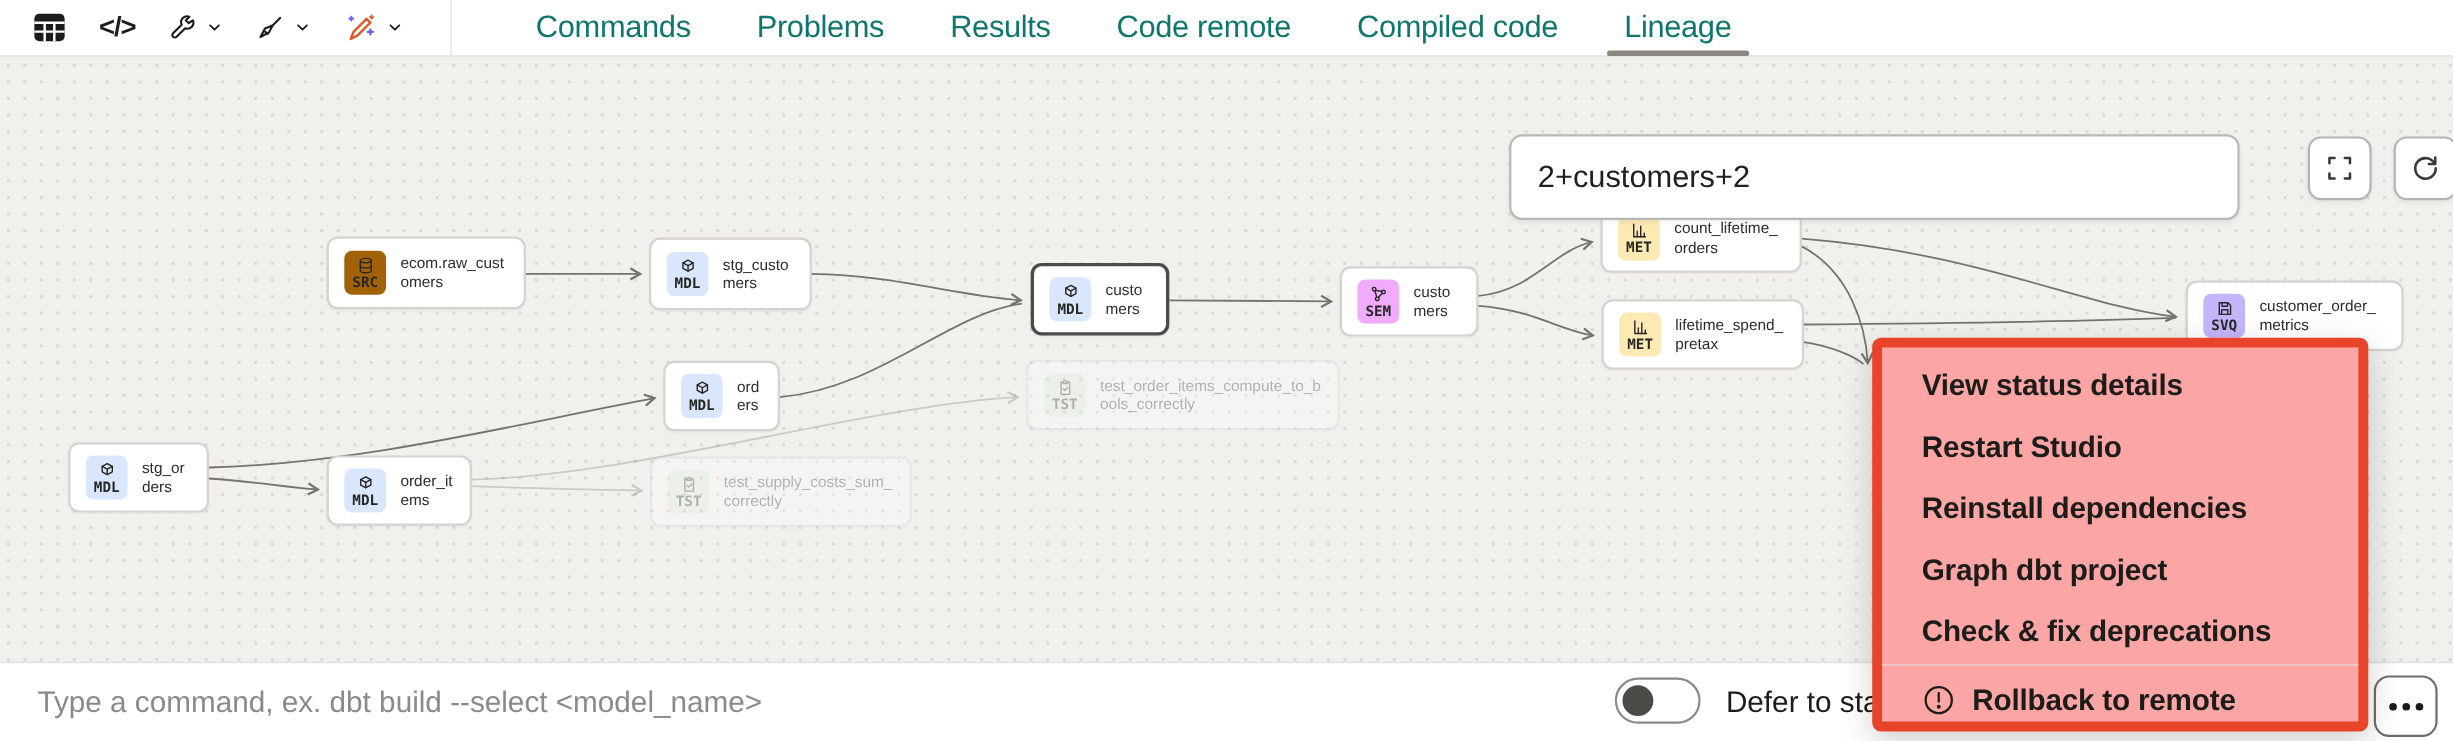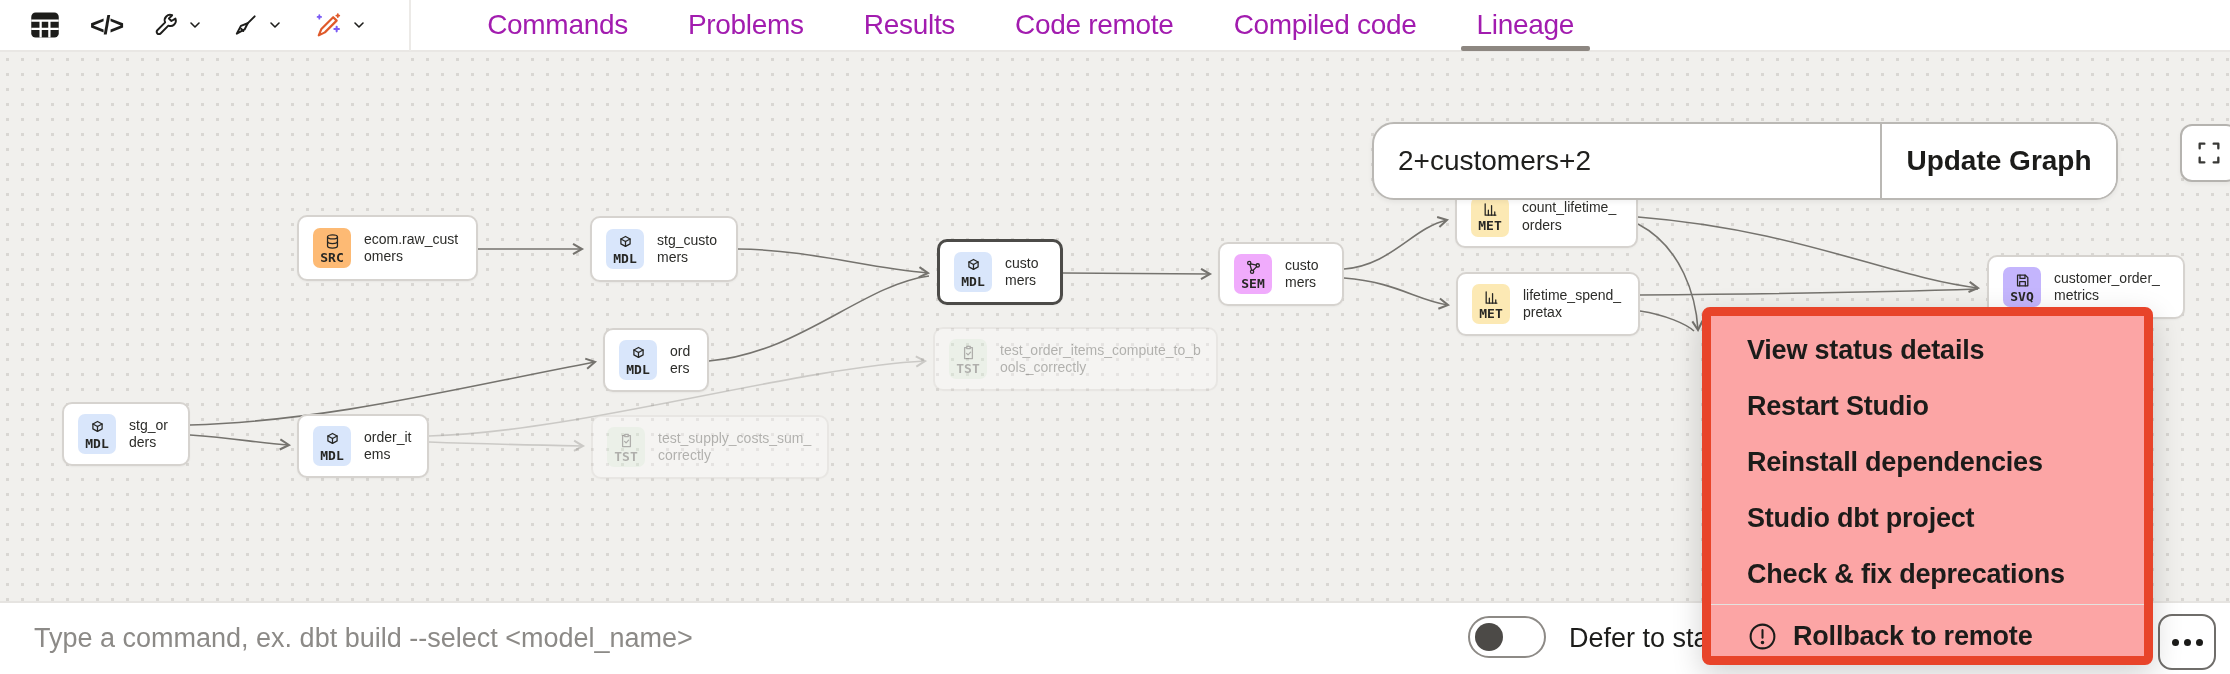--- a/index.html
+++ b/index.html
@@ -9,21 +9,21 @@
   
   .toolbar { position:absolute; top:0; left:0; width:2230px; height:52px; background:#fff;
              border-bottom:2px solid #e9e7e4; display:flex; align-items:center; z-index:30; }
   .tool-icons { display:flex; align-items:center; height:52px; padding-left:30px; }
   .tool-btn { display:flex; align-items:center; gap:8px; margin-right:30px; cursor:pointer; color:#1d1d1b; }
   .tool-btn svg { display:block; }
   .code-glyph { font-size:25px; font-weight:600; letter-spacing:-1px; color:#1d1d1b; }
   .tb-divider { width:2px; height:52px; background:#eceae7; margin-left:12px; }
   .tabs { display:flex; align-items:stretch; height:52px; margin-left:46px; }
   .tab { position:relative; display:flex; align-items:center; padding:0 30px; font-size:28px;
-         letter-spacing:-0.3px; color:#a21caf; font-weight:500; cursor:pointer; }
+         letter-spacing:-0.3px; color:#0f766e; font-weight:500; cursor:pointer; }
   .tab.active::after { content:""; position:absolute; left:14px; right:14px; bottom:0; height:5px;
                        background:#8d8781; border-radius:2px; }
 
   
   .canvas { position:absolute; top:52px; left:0; width:2230px; height:549px; background:#f1f0ed;
             background-image:radial-gradient(circle, #d9d7d3 1.6px, transparent 1.7px);
             background-size:15px 15px; overflow:hidden; }
   svg.edges { position:absolute; top:0; left:0; z-index:1; }
   .edge { fill:none; stroke:#75736e; stroke-width:1.6; }
   .edge.faded { opacity:0.3; }
@@ -34,22 +34,22 @@
   .node.selected { border:3px solid #4c4b48; }
   .node.faded { opacity:0.32; }
   .badge { flex:0 0 auto; width:38px; height:40px; border-radius:7px; display:flex; flex-direction:column;
            align-items:center; justify-content:center; gap:1px; color:#272724; }
   .badge svg { display:block; }
   .badge .btxt { font-family:"DejaVu Sans Mono", monospace; font-size:13px; font-weight:600; line-height:1; }
   .nlabel { font-size:14px; font-weight:500; color:#2c2c29; line-height:1.25; word-break:break-all; }
 
   
   .graph-controls { position:absolute; top:70px; left:1372px; z-index:10; display:flex; align-items:flex-start; }
-  .combo { display:flex; width:746px; height:78px; background:#fff; border:2px solid #bab8b4;
-           border-radius:22px; overflow:hidden; box-shadow:0 2px 5px rgba(0,0,0,0.06); }
+  .combo { display:flex; width:664px; height:78px; background:#fff; border:2px solid #bab8b4;
+           border-radius:12px; overflow:hidden; box-shadow:0 2px 5px rgba(0,0,0,0.06); }
   .combo input { flex:1 1 auto; min-width:0; border:none; outline:none; font-family:"Liberation Sans",sans-serif;
                  font-size:28px; color:#20201e; padding:0 0 0 24px; background:transparent; }
   .combo .update { flex:0 0 auto; width:236px; border:none; border-left:2px solid #bab8b4; background:#fff;
                    font-family:"Liberation Sans",sans-serif; font-size:28px; font-weight:600; color:#1c1c1a; cursor:pointer; }
   .sq-btn { width:58px; height:58px; margin-top:2px; background:#fff; border:2px solid #b5b3af; border-radius:12px;
             display:flex; align-items:center; justify-content:center; cursor:pointer; color:#393936;
             box-shadow:0 2px 4px rgba(0,0,0,0.05); }
   .sq-btn.fs { margin-left:62px; }
   .sq-btn.rf { margin-left:20px; }
 
@@ -166,21 +166,21 @@
         <path d="M1640 243 C1770 242 1892 240 1978 237" class="edge"></path>
         <path d="M1638 172 C1682 195 1696 245 1698 278" class="edge" marker-end="url(#arrow)"></path>
         <path d="M1640 259 C1666 263 1686 272 1694 279" class="edge"></path>
         <path d="M190 383 C235 386 258 391 289 393" class="edge" marker-end="url(#arrow)"></path>
         <path d="M190 373 C330 369 462 335 595 310" class="edge" marker-end="url(#arrow)"></path>
         <path d="M429 390 C482 392 530 393 583 394" class="edge faded" marker-end="url(#arrow)"></path>
         <path d="M429 384 C580 380 792 316 925 309" class="edge faded" marker-end="url(#arrow)"></path>
       </svg>
     <div id="nodes">
         <div class="node" style="left: 297px; top: 163px; width: 181px; height: 66px;">
-          <div class="badge" style="background:#fdba74">
+          <div class="badge" style="background:#a16207">
        <span>
               <svg width="17" height="17" viewBox="0 0 24 24" fill="none" stroke="currentColor" stroke-width="1.8" stroke-linecap="round" stroke-linejoin="round">
                 <ellipse cx="12" cy="5.5" rx="7" ry="2.8"></ellipse>
                 <path d="M5 5.5v12.8c0 1.6 3.1 2.9 7 2.9s7-1.3 7-2.9V5.5"></path>
                 <path d="M5 12c0 1.6 3.1 2.9 7 2.9s7-1.3 7-2.9"></path>
               </svg>
             </span>
        <span class="btxt">SRC</span>
      </div>
      <div class="nlabel">ecom.raw_customers</div>
@@ -325,21 +325,20 @@
             </span>
        <span class="btxt">TST</span>
      </div>
      <div class="nlabel">test_supply_costs_sum_correctly</div>
         </div>
       </div>
 
     <div class="graph-controls">
       <div class="combo">
         <input type="text" value="2+customers+2" style="">
-        <button class="update">Update Graph</button>
       </div>
       <button class="sq-btn fs">
         <svg width="28" height="28" viewBox="0 0 24 24" fill="none" stroke="currentColor" stroke-width="2" stroke-linecap="round" stroke-linejoin="round">
           <path d="M4 8V4h4 M16 4h4v4 M20 16v4h-4 M8 20H4v-4"></path>
         </svg>
       </button>
       <button class="sq-btn rf">
         <svg width="28" height="28" viewBox="0 0 24 24" fill="none" stroke="currentColor" stroke-width="2" stroke-linecap="round" stroke-linejoin="round">
           <path d="M19.2 8.6 A8 8 0 1 0 20 12"></path>
             <path d="M19.6 3.6v5h-5"></path>
@@ -352,21 +351,21 @@
       <div class="ctx-item">
         <span>View status details</span>
       </div>
       <div class="ctx-item">
         <span>Restart Studio</span>
       </div>
       <div class="ctx-item">
         <span>Reinstall dependencies</span>
       </div>
       <div class="ctx-item">
-        <span>Studio dbt project</span>
+        <span>Graph dbt project</span>
       </div>
       <div class="ctx-item">
         <span>Check &amp; fix deprecations</span>
       </div>
       <div class="ctx-div"></div>
       <div class="ctx-item">
         <span style="display:flex">
           <svg width="31" height="31" viewBox="0 0 24 24" fill="none" stroke="currentColor" stroke-width="1.8" stroke-linecap="round" stroke-linejoin="round" style="stroke-width:1.6">
             <circle cx="12" cy="12" r="9.2"></circle>
             <path d="M12 7v6"></path>

